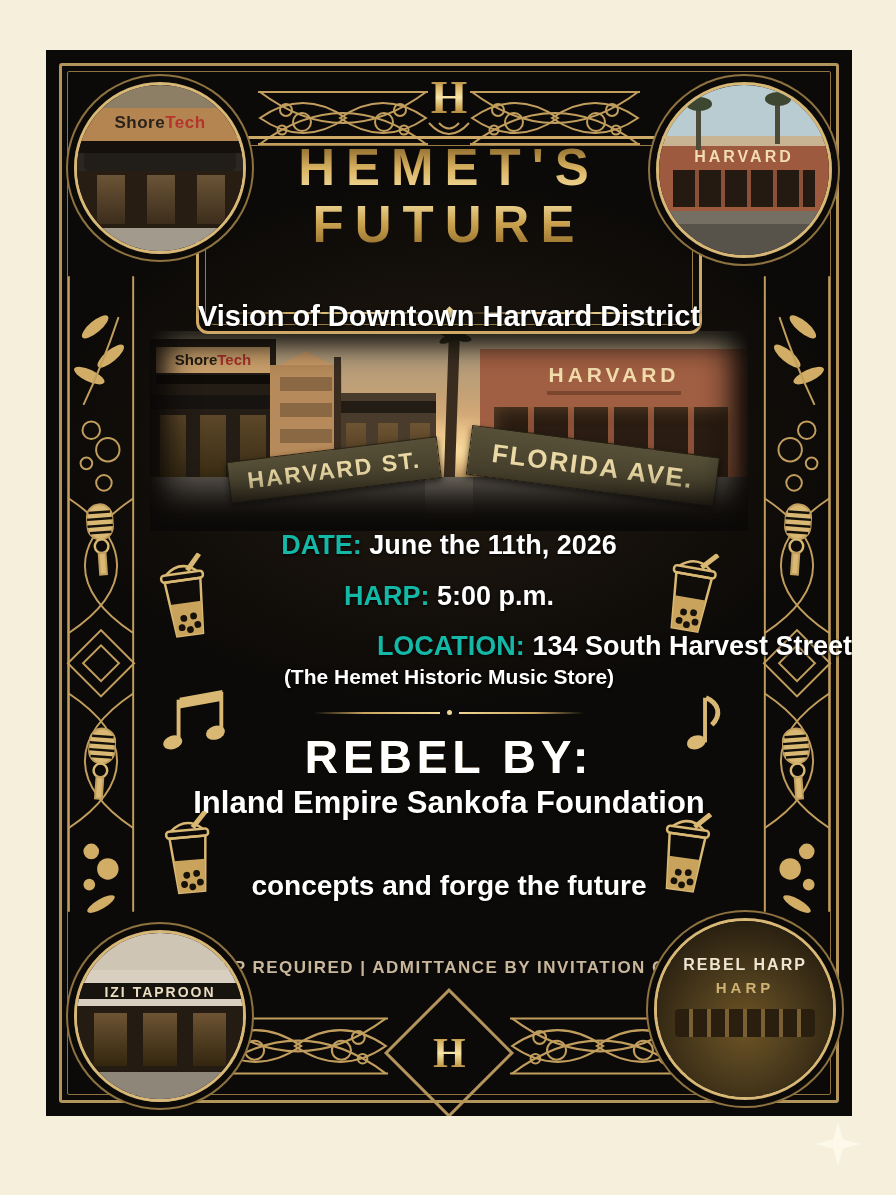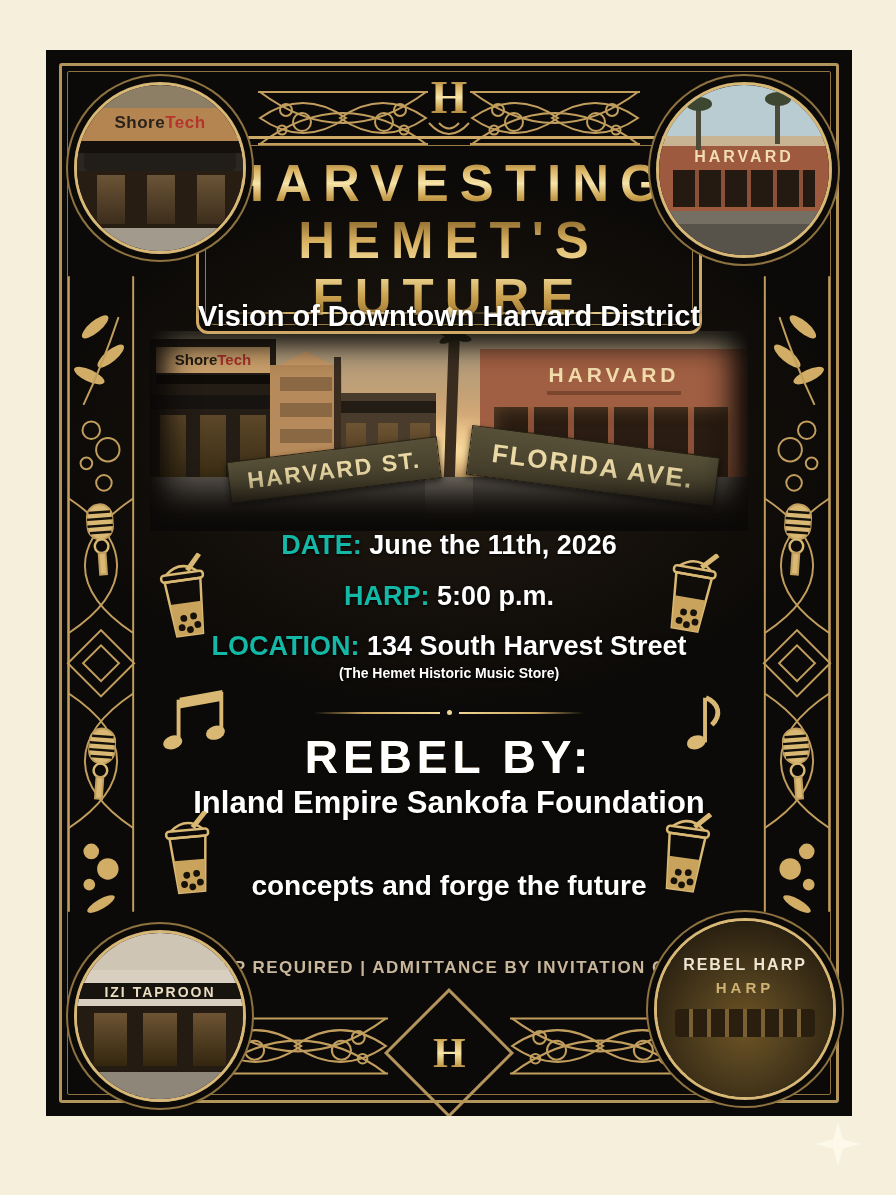--- a/index.html
+++ b/index.html
@@ -110,22 +110,22 @@
   .bn-right { left:318px; top:110px; width:250px; height:50px; transform:rotate(7.5deg); font-size:26px; letter-spacing:2px; }
   .scenefade { position:absolute; inset:0; z-index:6; pointer-events:none;
       box-shadow:inset 0 -42px 30px -8px #0c0a08, inset 0 26px 24px -10px rgba(12,10,8,.85),
                  inset 34px 0 30px -18px rgba(12,10,8,.95), inset -34px 0 30px -18px rgba(12,10,8,.95); }
 
   
   .line { position:absolute; left:0; right:0; text-align:center; z-index:3; color:#fff; font-weight:bold; text-shadow:0 1px 3px #000; }
   .lbl { color:#14b8a6; }
   .dt { top:480px; font-size:27px; }
   .tm { top:531px; font-size:27px; }
-  .lc { top:581px; font-size:27px; }
-  .nt { top:615px; font-size:14px; font-weight:bold; }
+  .lc { top:581px; font-size:27px;text-align:right; }
+  .nt { top:615px; font-size:21px; font-weight:bold; }
   .divider { position:absolute; left:268px; right:268px; top:660px; display:flex; align-items:center; gap:7px; z-index:3; }
   .divider .ln { flex:1; height:2px; background:linear-gradient(90deg,rgba(201,164,95,0),#c9a45f 40%,#efd796); }
   .divider .ln.r { background:linear-gradient(90deg,#efd796,#c9a45f 60%,rgba(201,164,95,0)); }
   .divider .dot { width:5px; height:5px; border-radius:50%; background:#efd796; }
   .hosted { top:680px; font-size:46px; letter-spacing:5px; font-weight:bold; text-shadow:none; }
   .host-name { top:735px; font-size:31px; }
   .tagline { top:818px; font-size:28px; line-height:36px; }
   .rsvp { top:908px; font-size:17px; letter-spacing:1.5px; color:#c9b79c; text-shadow:none; }
 
   
@@ -250,21 +250,20 @@
       </svg>
     <div class="top-h">
       <span class="h goldtext">H</span><br>
       <svg width="44" height="20" viewBox="0 0 44 20">
         <path d="M2,2 Q22,24 42,2" stroke="#c29e5e" stroke-width="2" fill="none"></path>
         <path d="M12,2 Q22,13 32,2" stroke="#c29e5e" stroke-width="2" fill="none"></path>
       </svg>
     </div>
 
     <div class="title-panel">
-      <div class="title-line t1 goldtext">HARVESTING</div>
       <div class="title-line goldtext">HEMET'S FUTURE</div>
       <div class="panel-rule">
         <span class="ln"></span>
           <span class="dia"></span>
           <span class="ln"></span>
       </div>
     </div>
 
     <div class="subtitle">Vision of Downtown Harvard District</div>
 

